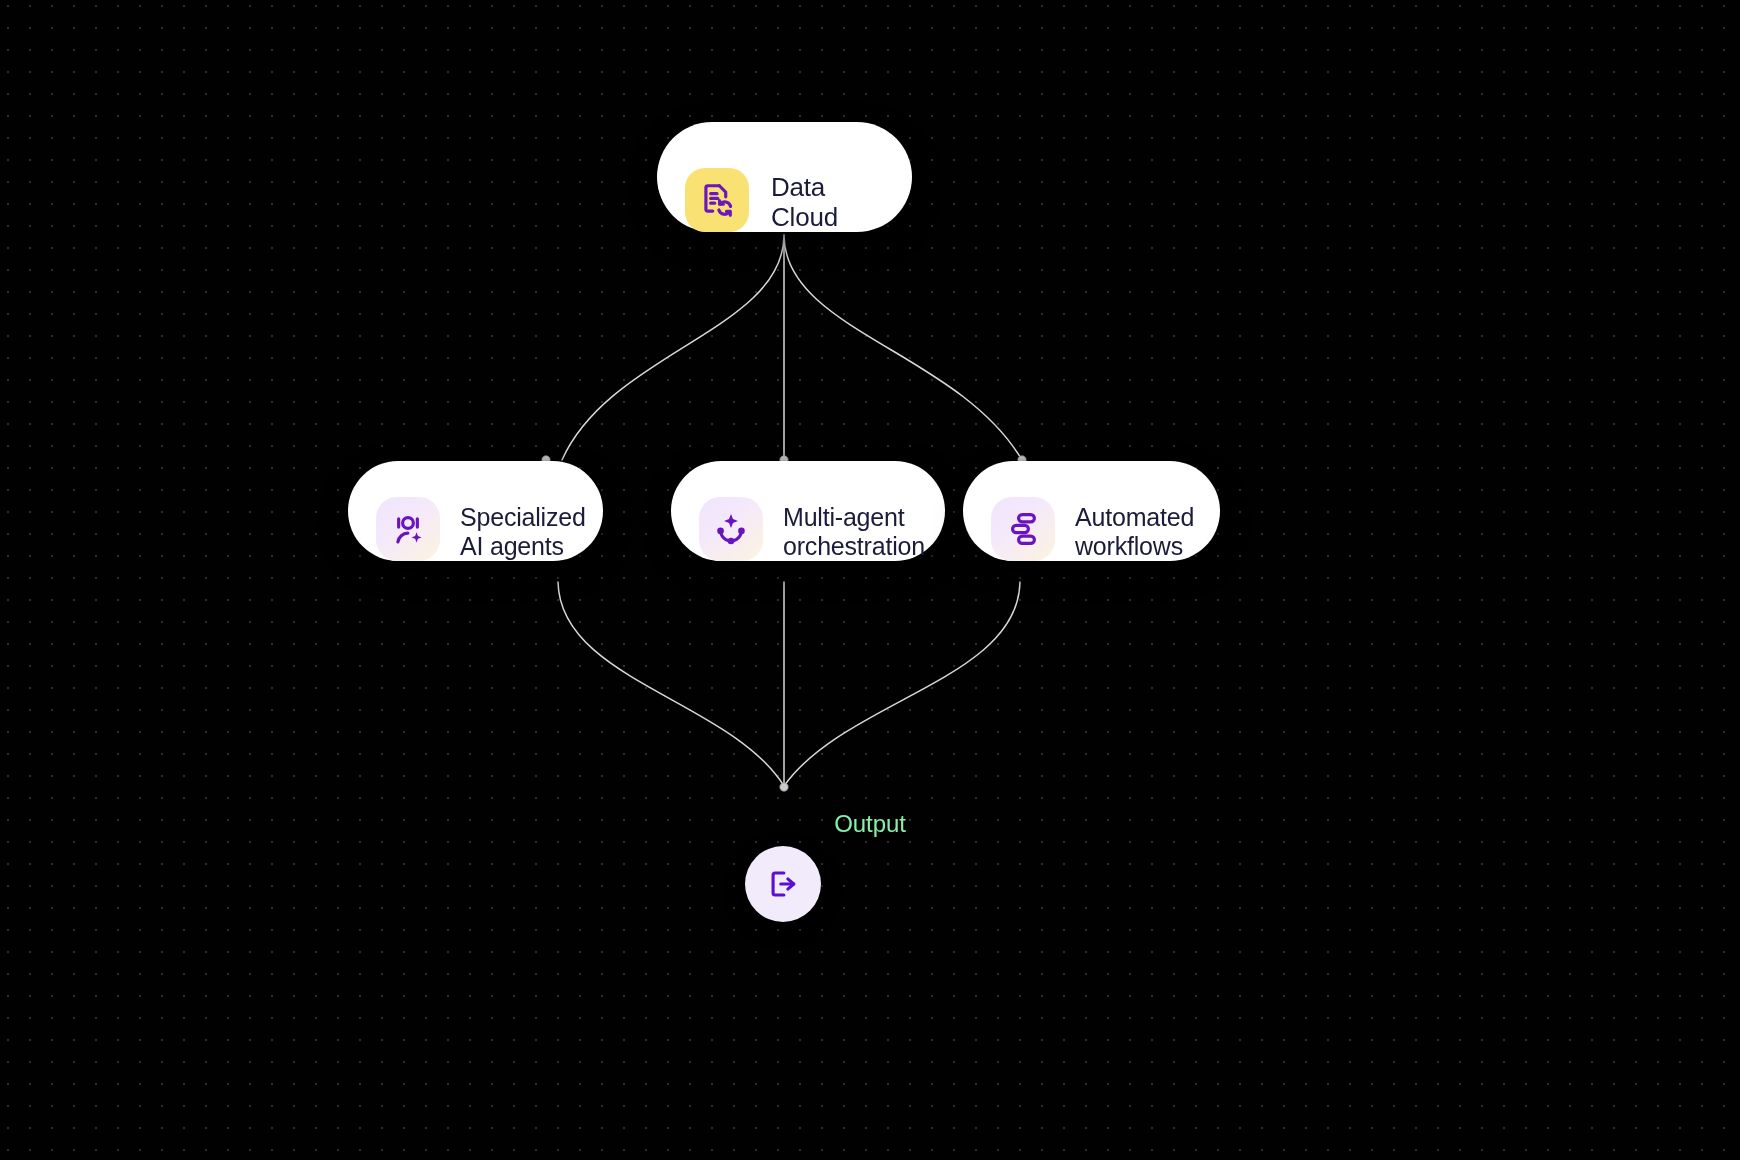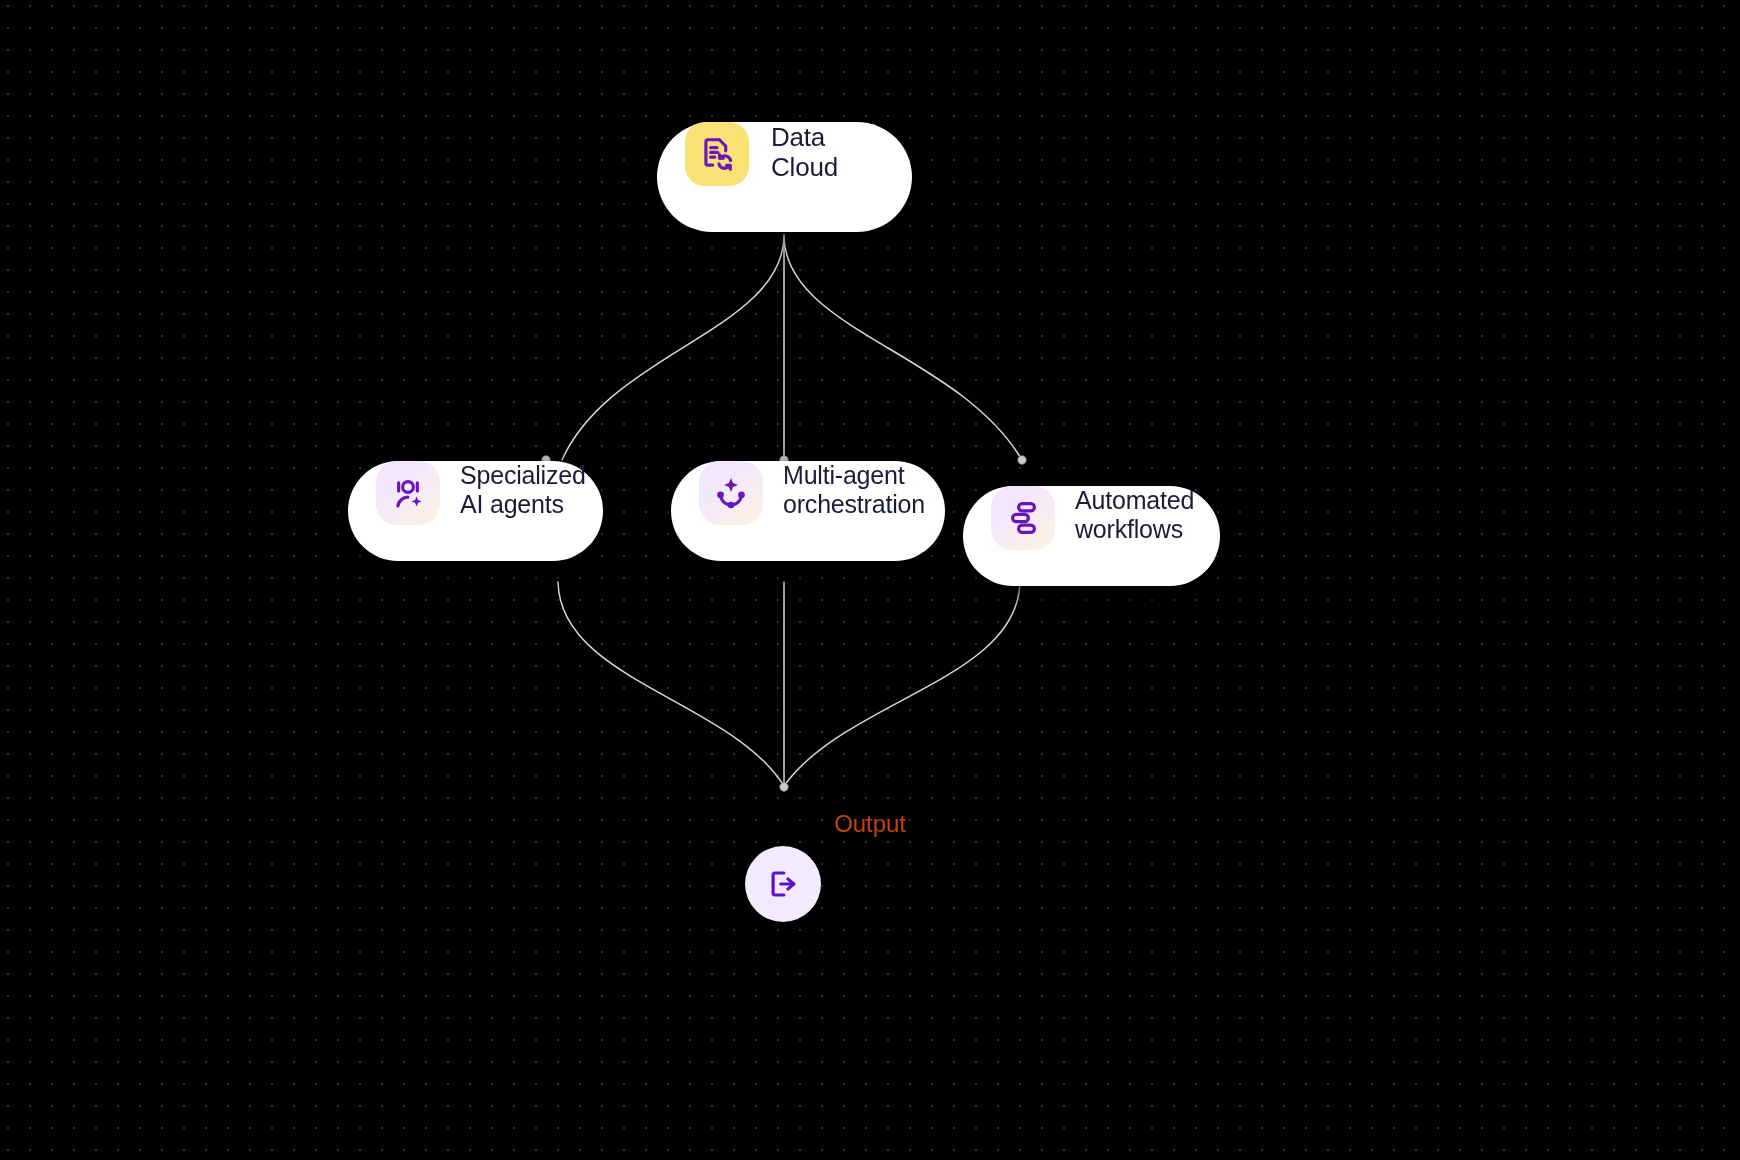--- a/index.html
+++ b/index.html
@@ -48,21 +48,21 @@
   .edge-anchor {
     fill: #c9c9cf;
     stroke: #8e8e96;
     stroke-width: 0.8;
   }
 
   
   .node-card {
     position: absolute;
     display: flex;
-    align-items: flex-start;
+    align-items: flex-end;
     background: #ffffff;
     border-radius: 60px;
     box-shadow: 0 10px 26px rgba(0,0,0,0.55),
                 0 2px 6px rgba(0,0,0,0.35);
   }
 
   .node-icon-box {
     flex: 0 0 auto;
     display: flex;
     align-items: center;
@@ -110,31 +110,31 @@
     border-radius: 21px;
     background: linear-gradient(140deg, #f0e4fb 0%, #f4e9fb 40%, #fdf3e0 100%);
   }
   .mid-card .node-label {
     margin-left: 20px;
     font-size: 25px;
   }
 
   #node-specialized-ai-agents { left: 348px;  width: 255px; }
   #node-multi-agent-orchestration { left: 671px; width: 274px; }
-  #node-automated-workflows { left: 963px; width: 257px; margin-top: 25px; }
+  #node-automated-workflows { left: 963px; width: 257px; }
 
   
   #output-label {
     position: absolute;
     left: 0;
     top: 810px;
     width: 1740px;
     text-align: center;
     font-size: 24px;
-    color: #c2410c;
+    color: #86efac;
     letter-spacing: -0.1px;
     pointer-events: none;
   }
 
   #node-output {
     position: absolute;
     left: 745px;
     top: 846px;
     width: 76px;
     height: 76px;

